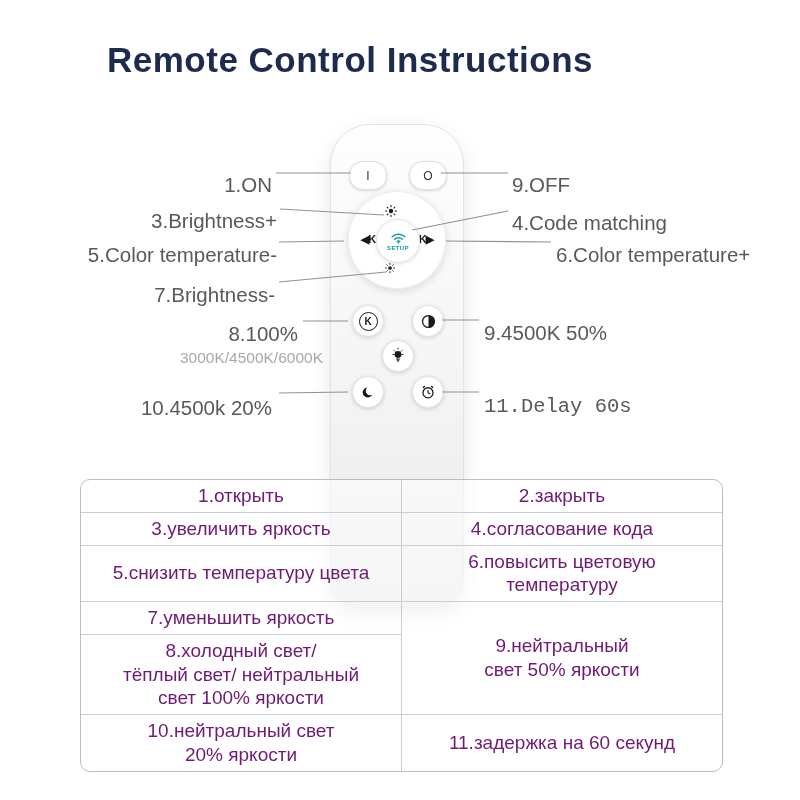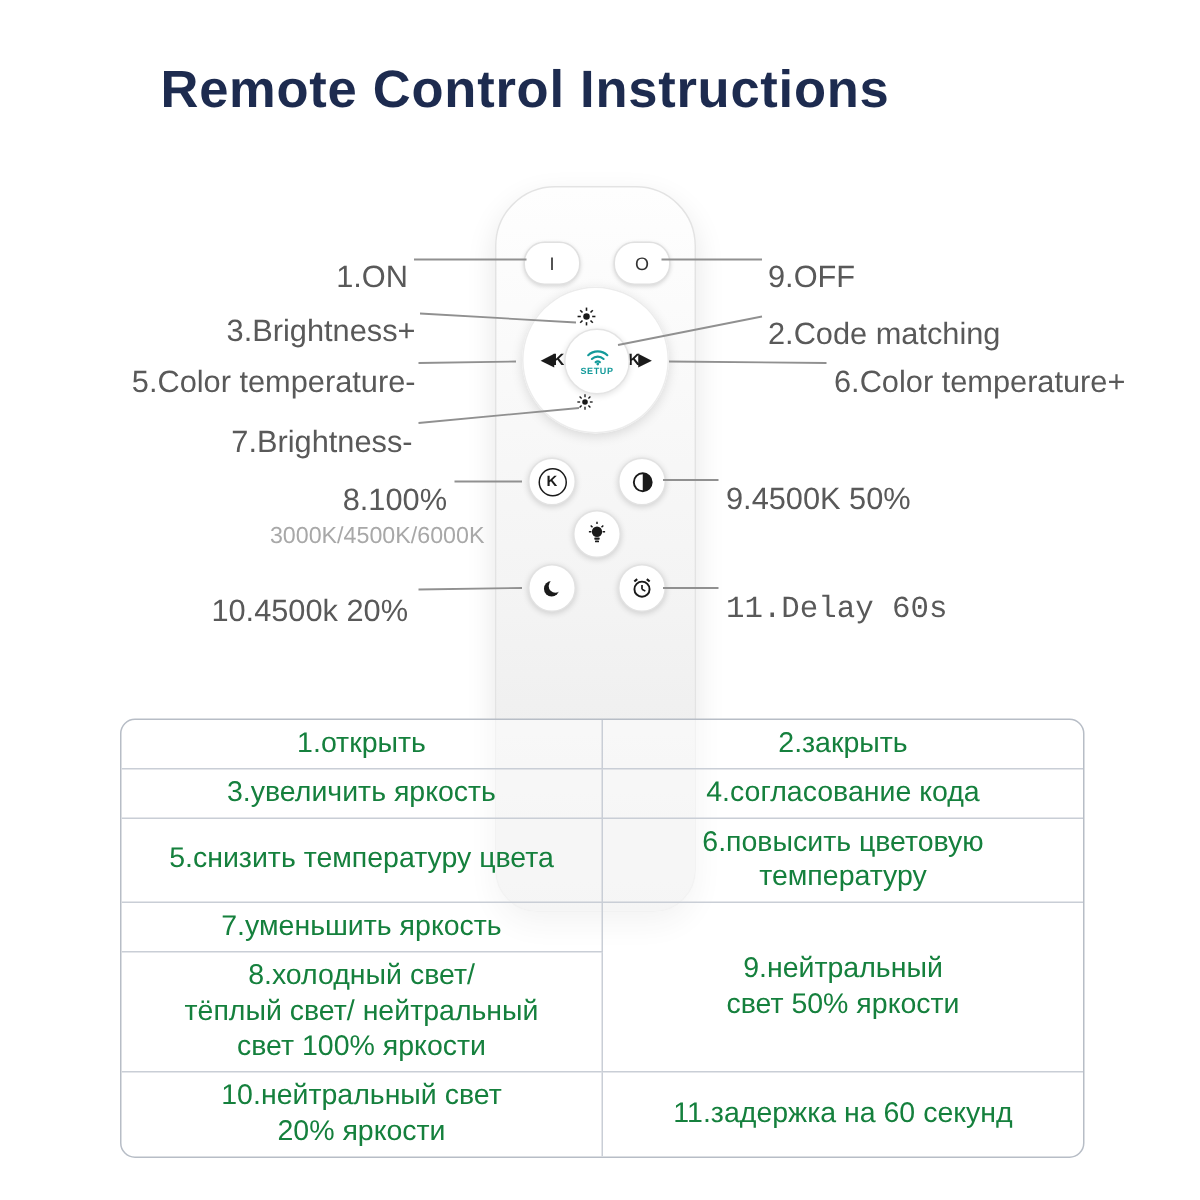--- a/index.html
+++ b/index.html
@@ -39,21 +39,21 @@
   .k-ring{width:17px;height:17px;border:1.6px solid #1a1a1a;border-radius:50%;
         display:flex;align-items:center;justify-content:center;
         font-size:10px;font-weight:700;color:#1a1a1a;}
 
   
   .table-wrap{position:absolute;left:80px;top:479px;width:641px;
         border:1.5px solid #b7bdc6;border-radius:10px;overflow:hidden;
         background:rgba(255,255,255,.55);}
   .table-wrap table{width:100%;border-collapse:collapse;}
   .table-wrap td{border:1px solid #c9ced6;width:50%;text-align:center;vertical-align:middle;
-        font-size:19px;color:#15803d;padding:4px 8px;line-height:1.25;white-space:pre-line;margin-top:20px;}
+        font-size:19px;color:#701a75;padding:4px 8px;line-height:1.25;white-space:pre-line;margin-top:20px;}
   .table-wrap tr:first-child td{border-top:none;}
   .table-wrap tr:last-child td{border-bottom:none;}
   .table-wrap td:first-child{border-left:none;}
   .table-wrap td:last-child{border-right:none;}
 </style>
 </head>
 <body>
 
 <div class="page">
 
@@ -166,21 +166,21 @@
       <line x1="303" y1="321" x2="348" y2="321"></line>
       <line x1="442" y1="320" x2="479" y2="320"></line>
       <line x1="279" y1="393" x2="348" y2="392"></line>
       <line x1="442" y1="392" x2="479" y2="392"></line>
     </g>
   </svg>
 
   <div class="callout" style="top:161px;right:528px;">1.ON</div>
   <div class="callout" style="top:161px;left:512px;">9.OFF</div>
   <div class="callout" style="top:197px;right:523px;">3.Brightness+</div>
-  <div class="callout" style="top:199px;left:512px;">2.Code matching</div>
+  <div class="callout" style="top:199px;left:512px;">4.Code matching</div>
   <div class="callout" style="top:231px;right:523px;">5.Color temperature-</div>
   <div class="callout" style="top:231px;left:556px;">6.Color temperature+</div>
   <div class="callout" style="top:271px;right:525px;">7.Brightness-</div>
   <div class="callout" style="top:310px;right:502px;">8.100%</div>
   <div class="callout sub" style="top:337px;right:477px;">3000K/4500K/6000K</div>
   <div class="callout" style="top:309px;left:484px;">9.4500K 50%</div>
   <div class="callout" style="top:384px;right:528px;">10.4500k 20%</div>
   <div class="callout" style="top:383px;left:484px;font-family:Liberation Mono, monospace;">11.Delay 60s</div>
 
   <div class="table-wrap">

